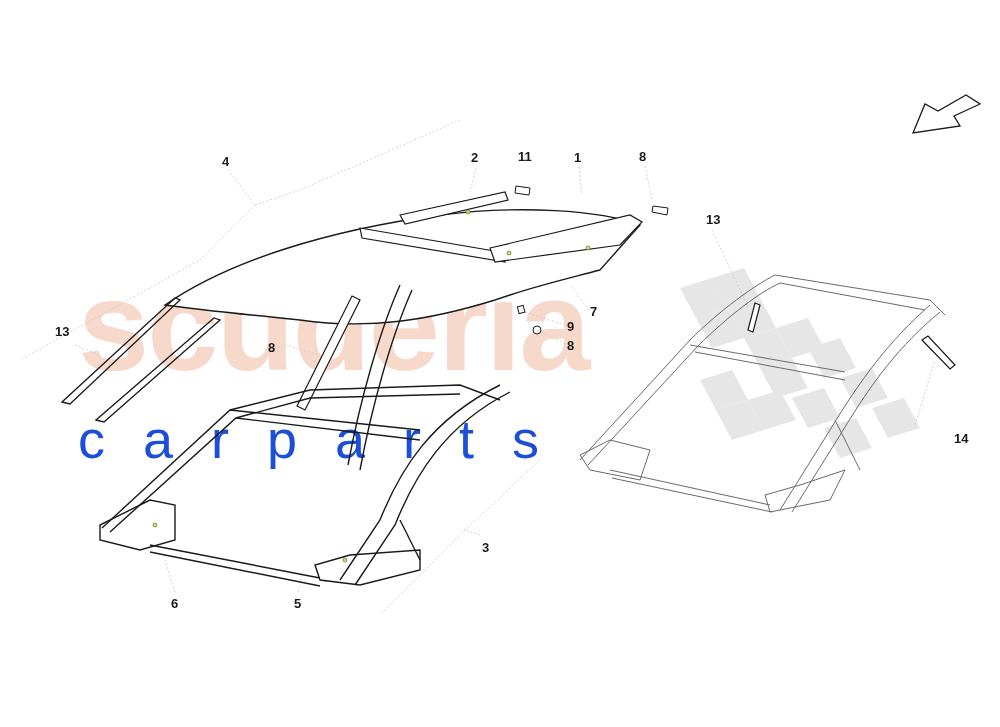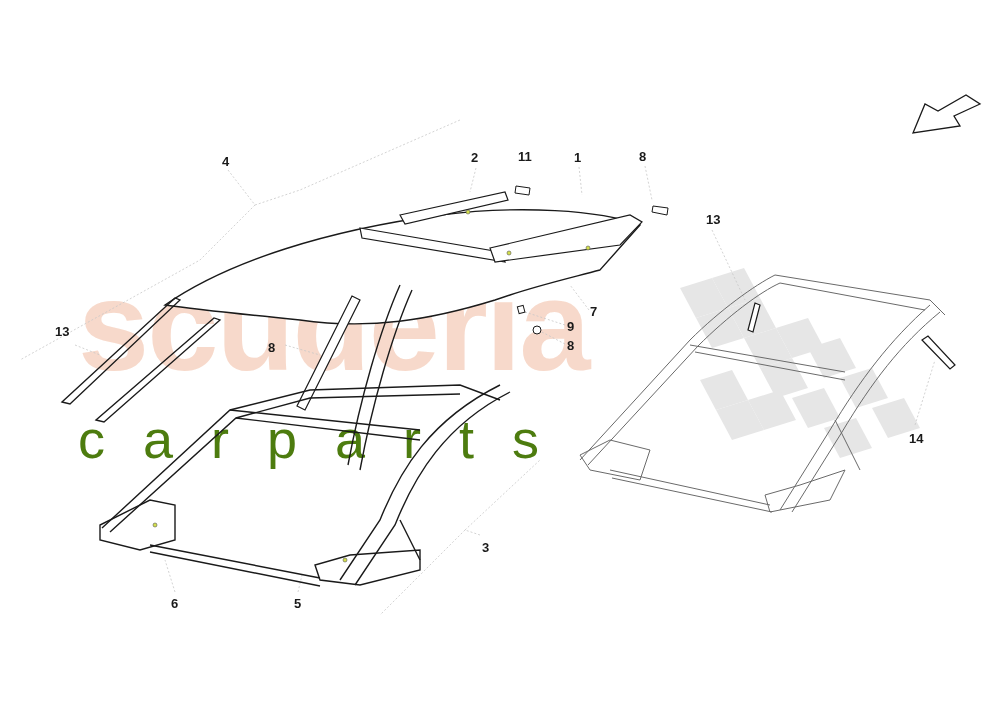--- a/index.html
+++ b/index.html
@@ -1,19 +1,19 @@
 <!DOCTYPE html>
 <html><head>
 <meta charset="utf-8">
 <style>
   html, body { margin: 0; padding: 0; background: #ffffff; }
   body { width: 1000px; height: 727px; position: relative; overflow: hidden; font-family: "Liberation Sans", sans-serif; }
   .canvas { position: absolute; left: 0; top: 0; width: 1000px; height: 727px; }
   .wm-main { position: absolute; left: 78px; top: 262px; font-family: "Liberation Sans", sans-serif; font-weight: bold; font-size: 128px; letter-spacing: -2px; color: #f6d3c2; line-height: 1; opacity: 0.85; }
-  .wm-sub { position: absolute; left: 78px; top: 412px; font-family: "Liberation Sans", sans-serif; font-size: 54px; color: #4d7c0f; line-height: 1; letter-spacing: 38px; }
+  .wm-sub { position: absolute; left: 78px; top: 412px; font-family: "Liberation Sans", sans-serif; font-size: 54px; color: #1d4ed8; line-height: 1; letter-spacing: 38px; }
   .callout { position: absolute; font-family: "Liberation Sans", sans-serif; font-weight: bold; font-size: 13px; color: #1a1a1a; line-height: 1; }
   svg { position: absolute; left: 0; top: 0; }
 </style>
 </head>
 <body>
 
 <div class="canvas">
 
   <svg width="1000" height="727">
     <g fill="#e6e6e6">
@@ -139,15 +139,15 @@
   <div class="callout" style="left:222px;top:155px">4</div>
   <div class="callout" style="left:294px;top:597px">5</div>
   <div class="callout" style="left:171px;top:597px">6</div>
   <div class="callout" style="left:590px;top:305px">7</div>
   <div class="callout" style="left:567px;top:339px">8</div>
   <div class="callout" style="left:567px;top:320px">9</div>
   <div class="callout" style="left:639px;top:150px">8</div>
   <div class="callout" style="left:518px;top:150px">11</div>
   <div class="callout" style="left:268px;top:341px">8</div>
   <div class="callout" style="left:55px;top:325px">13</div>
-  <div class="callout" style="left:909px;top:432px">14</div>
+  <div class="callout" style="left:954px;top:432px">14</div>
   <div class="callout" style="left:706px;top:213px">13</div>
 </div>
 
 </body></html>

